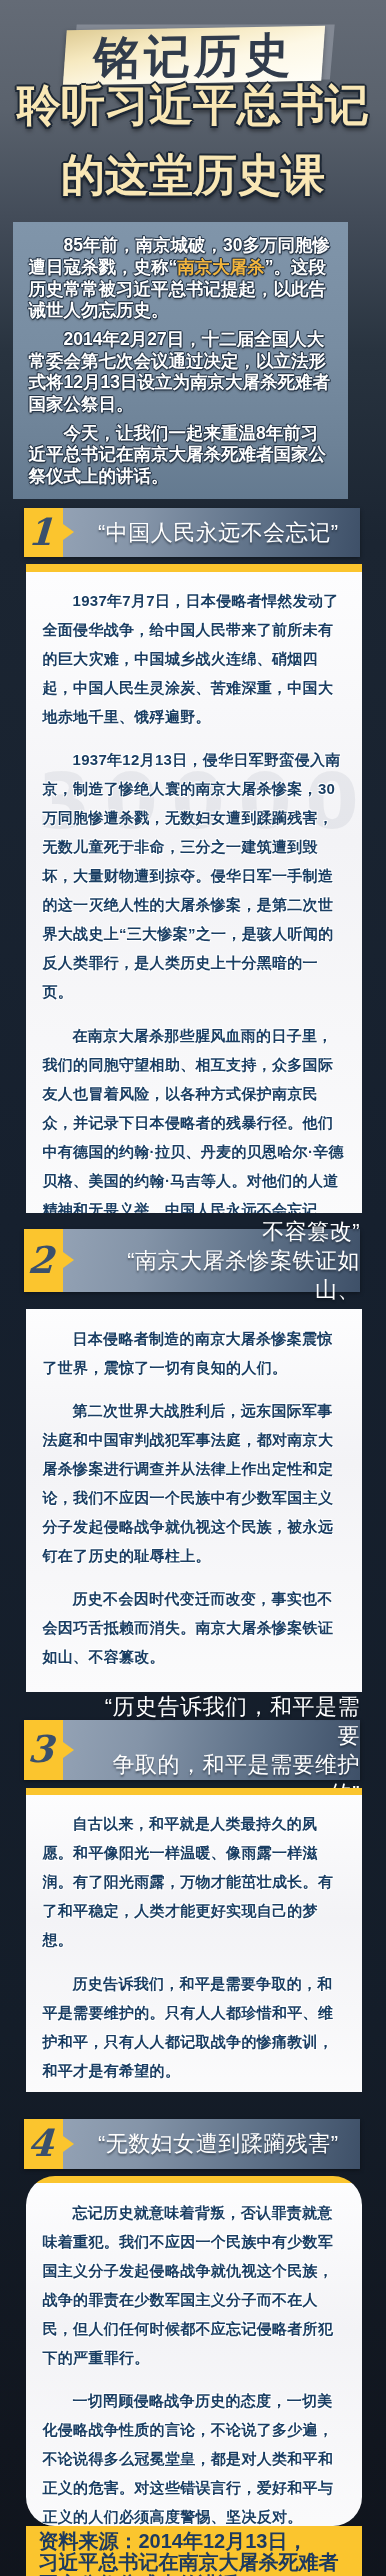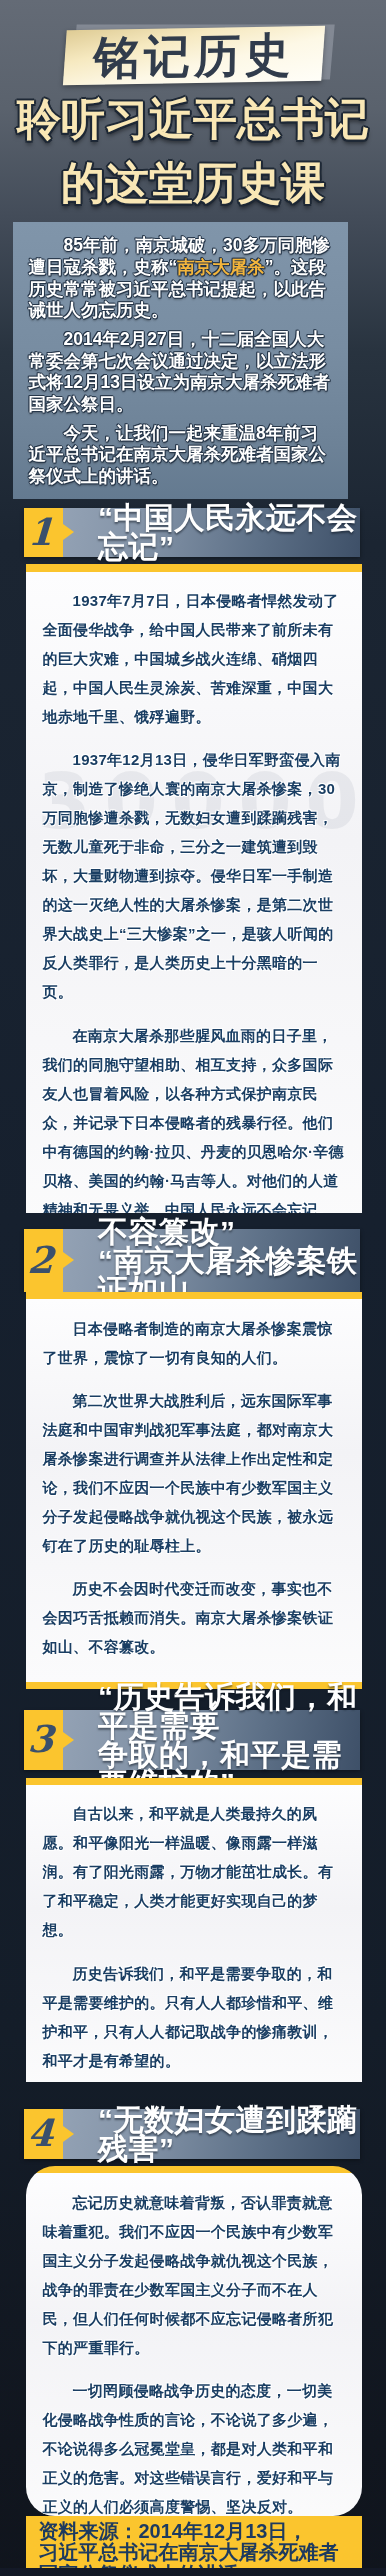--- a/index.html
+++ b/index.html
@@ -10,46 +10,46 @@
   
   .hero{position:relative;height:222px;}
   .hero-badge{position:absolute;left:65px;top:28px;width:258px;height:55px;}
   .hero-badge .echo{position:absolute;left:0;top:0;right:0;bottom:0;transform:translate(9.3px,-3.6px) skewX(-5deg);background:rgba(172,178,188,.45);}
   .hero-badge .face{position:absolute;left:0;top:0;right:0;bottom:0;transform:skewX(-5deg) rotate(-1deg);
     background:linear-gradient(168deg,#decb94 0%,#f6e9c0 30%,#fdf8e6 60%,#fffef8 100%);
     display:flex;align-items:center;justify-content:center;box-shadow:0 2.1px 5.2px rgba(0,0,0,.35);}
   .badge-text{font-size:46px;font-weight:900;color:#313c4c;letter-spacing:4.1px;line-height:1;transform:skewX(3deg);}
   .hero-line{position:absolute;width:100%;text-align:center;font-weight:900;color:#f9e7b5;font-size:44px;line-height:1;
     text-shadow:-2.1px 0 #1e2835,2.1px 0 #1e2835,0 -2.1px #1e2835,0 2.1px #1e2835,-1.5px -1.5px #1e2835,1.5px 1.5px #1e2835,-1.5px 1.5px #1e2835,1.5px -1.5px #1e2835,0 4.1px 4.6px rgba(0,0,0,.55);}
-  .hero-line1{top:97px;}
-  .hero-line2{top:161px;}
+  .hero-line1{top:83px;}
+  .hero-line2{top:153px;}
   
   .intro{margin:0 0 0 13px;width:335px;height:277px;padding:13.4px 15.5px 8.2px;
     background:linear-gradient(180deg,#8095aa 0%,#788da2 45%,#6d8297 80%,#647a90 100%);}
   .intro p{margin:0 0 7.2px;font-size:17.5px;line-height:21.6px;font-weight:bold;color:#ffffff;text-indent:2em;
     text-shadow:-1px 0 #27374a,1px 0 #27374a,0 -1px #27374a,0 1px #27374a,1px 1px #27374a,-1px -1px #27374a,0 2.1px 2.1px rgba(0,0,0,.35);}
   .intro .hl{color:#f3b53c;}
   
   .band{margin-left:24px;width:336px;display:flex;position:relative;
     background:linear-gradient(100deg,#9aa8ba 0%,#8494a8 35%,#5d7087 70%,#3e5068 100%);box-shadow:0 1.5px 4.1px rgba(0,0,0,.4);}
   .band-s1{margin-top:8.8px;height:49px;}
   .band-s2{margin-top:15.5px;height:63px;}
   .band-s3{margin-top:20.6px;height:60px;}
   .band-s4{margin-top:27px;height:50px;}
   .num-block{width:39px;flex:none;background:#fbc52e;display:flex;align-items:center;justify-content:center;position:relative;}
   .num{font-family:"DejaVu Serif",serif;font-style:italic;font-weight:bold;font-size:37px;color:#3a506c;transform:skewX(-6deg);line-height:1;}
   .chevron{position:absolute;left:39px;top:50%;transform:translateY(-50%);width:0;height:0;
     border-left:11.3px solid #fbc52e;border-top:8.8px solid transparent;border-bottom:8.8px solid transparent;}
   .band-titles{display:flex;flex-direction:column;justify-content:center;padding-left:35px;}
-  .band-title{font-size:30px;font-weight:700;color:#ffffff;line-height:29px;letter-spacing:0.5px;
-    text-shadow:0 1.5px 2.1px rgba(8,16,26,.5);}
+  .band-title{font-size:22px;font-weight:400;color:#ffffff;line-height:29px;letter-spacing:0.5px;
+    text-shadow:0 1.5px 2.1px rgba(8,16,26,.5);text-align:right;}
   
   .card{margin-left:26px;width:336px;position:relative;display:flex;flex-direction:column;overflow:hidden;}
   .card-1{margin-top:7.7px;height:649px;}
-  .card-2{margin-top:0;height:397px;}
+  .card-2{margin-top:10px;height:397px;align-items:flex-end;}
   .card-3{margin-top:8px;height:304px;}
   .card-4{margin-top:7.7px;height:350px;border-radius:29px;}
   .strip{height:7.2px;background:#fbc52e;flex:none;}
   .card-body{flex:1;position:relative;background:linear-gradient(180deg,#fdfdfe 0%,#f3f3f6 40%,#f7f7f9 70%,#fbfbfc 100%);padding:14.4px 16.5px 4.1px;}
   .card-body p{position:relative;z-index:1;margin:0 0 14.4px;font-size:15px;line-height:29px;font-weight:bold;color:#1a3e63;text-indent:2em;letter-spacing:0.3px;
     text-shadow:0.8px 0.8px 0 #ffffff,-0.8px -0.8px 0 #ffffff,0.8px -0.8px 0 #ffffff,-0.8px 0.8px 0 #ffffff;}
   .watermark{position:absolute;left:11.3px;top:185px;z-index:0;font-size:77px;font-weight:900;font-family:"DejaVu Sans",sans-serif;
     color:rgba(145,152,168,.15);letter-spacing:13.4px;white-space:nowrap;}
   
   .source-box{margin-left:26px;width:336px;height:52px;background:#fbc52e;padding:4.6px 12.4px 0;}

